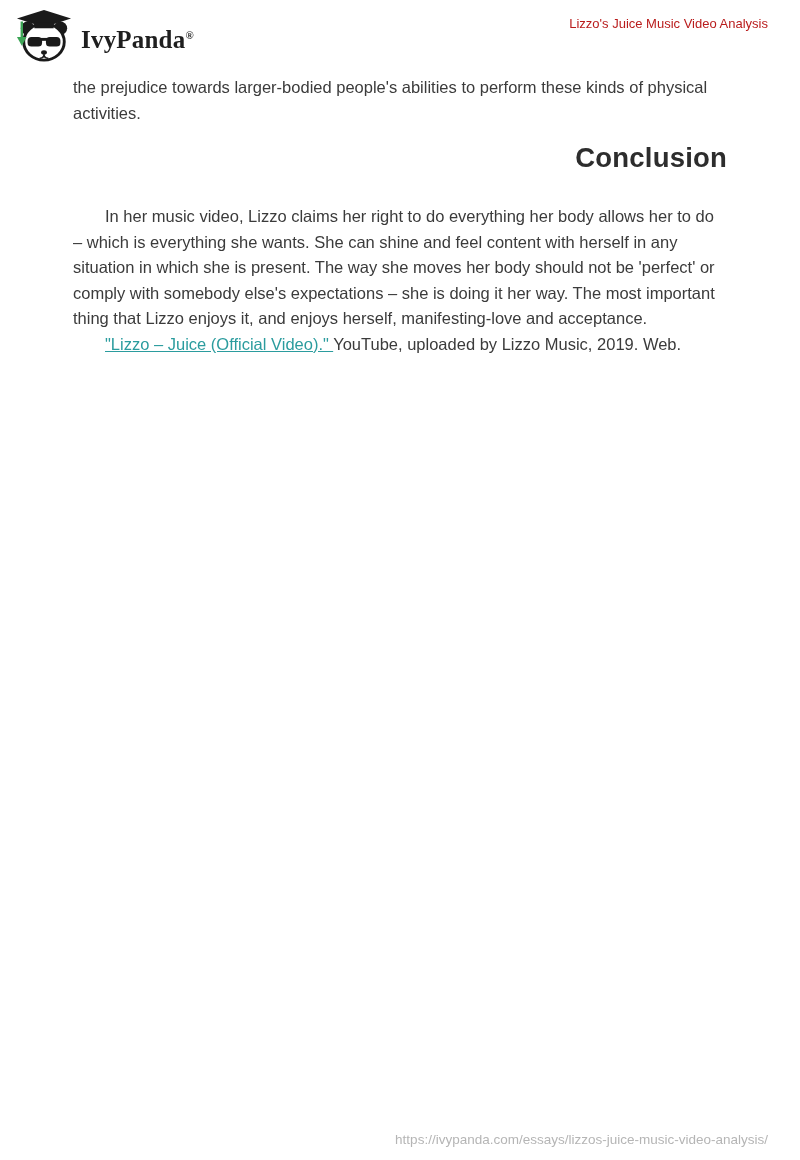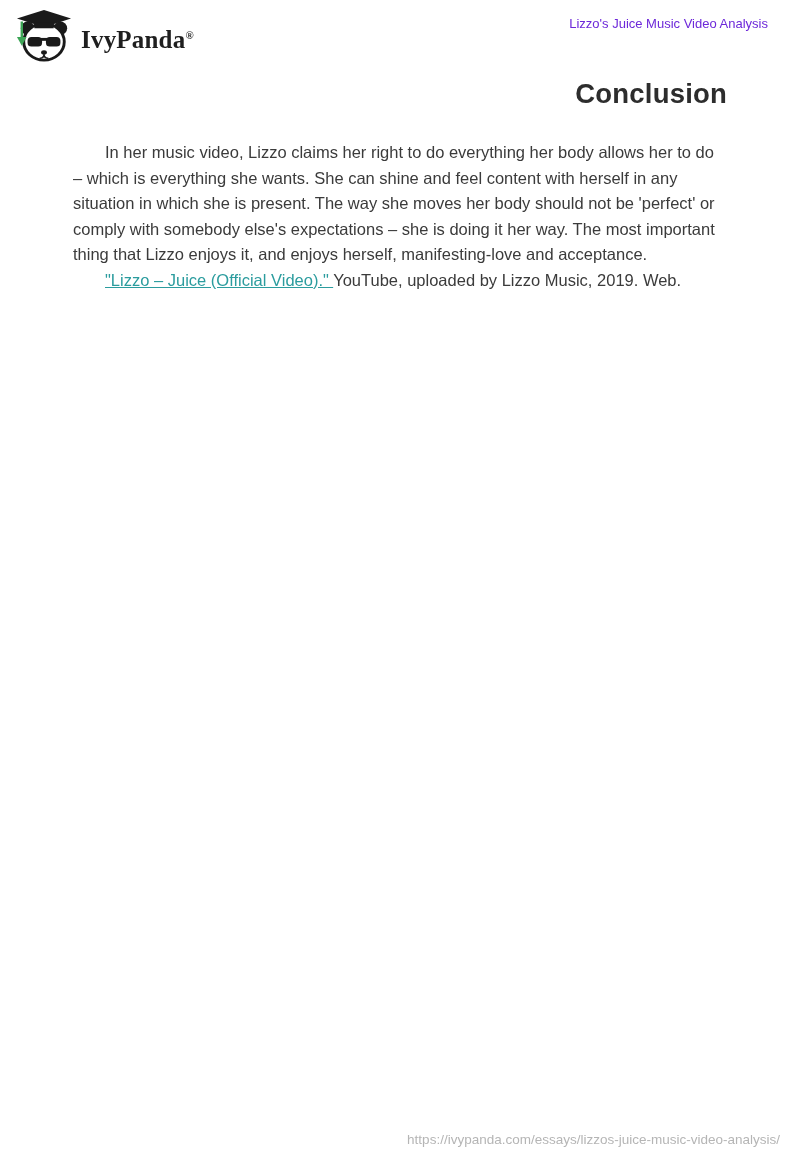--- a/index.html
+++ b/index.html
@@ -37,21 +37,21 @@
     line-height: 1;
     margin-top: 6px;
   }
   .brand-word sup {
     font-size: 11px;
     font-weight: 700;
     vertical-align: super;
   }
   .doc-title {
     font-size: 13px;
-    color: #6d28d9;
+    color: #b91c1c;
     margin-top: 8px;
   }
   
   .content {
     width: 654px;
     margin: 13px auto 0 73px;
     font-size: 16.5px;
     line-height: 25.5px;
   }
   .content p.para { color: #3b3b3b; }
@@ -70,21 +70,21 @@
   }
   .citation-link {
     color: #2b9c9e;
     text-decoration: underline;
     cursor: pointer;
   }
   .citation-source { }
   
   .footer-url {
     position: absolute;
-    right: 20px;
+    right: 32px;
     bottom: 13px;
     font-size: 13.5px;
     color: #b5b5b5;
   }
 </style>
 </head>
 <body>
 
 <div class="page">
 
@@ -110,20 +110,21 @@
         <line x1="7" y1="14" x2="7" y2="31" stroke="#3da556" stroke-width="2.5"></line>
         <polygon points="2,30 12,30 7,39" fill="#3da556"></polygon>
       </svg>
       <div class="brand-word"><span>IvyPanda</span><sup>®</sup></div>
     </div>
     <div class="doc-title">Lizzo's Juice Music Video Analysis</div>
   </div>
 
   <div class="content">
 
+    <p class="para">the prejudice towards larger-bodied people's abilities to perform these kinds of physical activities.</p>
 
     <h1 class="section-heading">Conclusion</h1>
 
     <p class="para indent">In her music video, Lizzo claims her right to do everything her body allows her to do – which is everything she wants. She can shine and feel content with herself in any situation in which she is present. The way she moves her body should not be 'perfect' or comply with somebody else's expectations – she is doing it her way. The most important thing that Lizzo enjoys it, and enjoys herself, manifesting-love and acceptance.</p>
 
 
     <p class="citation"><a class="citation-link" href="#">"Lizzo – Juice (Official Video)." </a><span class="citation-source">YouTube</span><span>, uploaded by Lizzo Music, 2019. Web.</span></p>
 
   </div>
 

